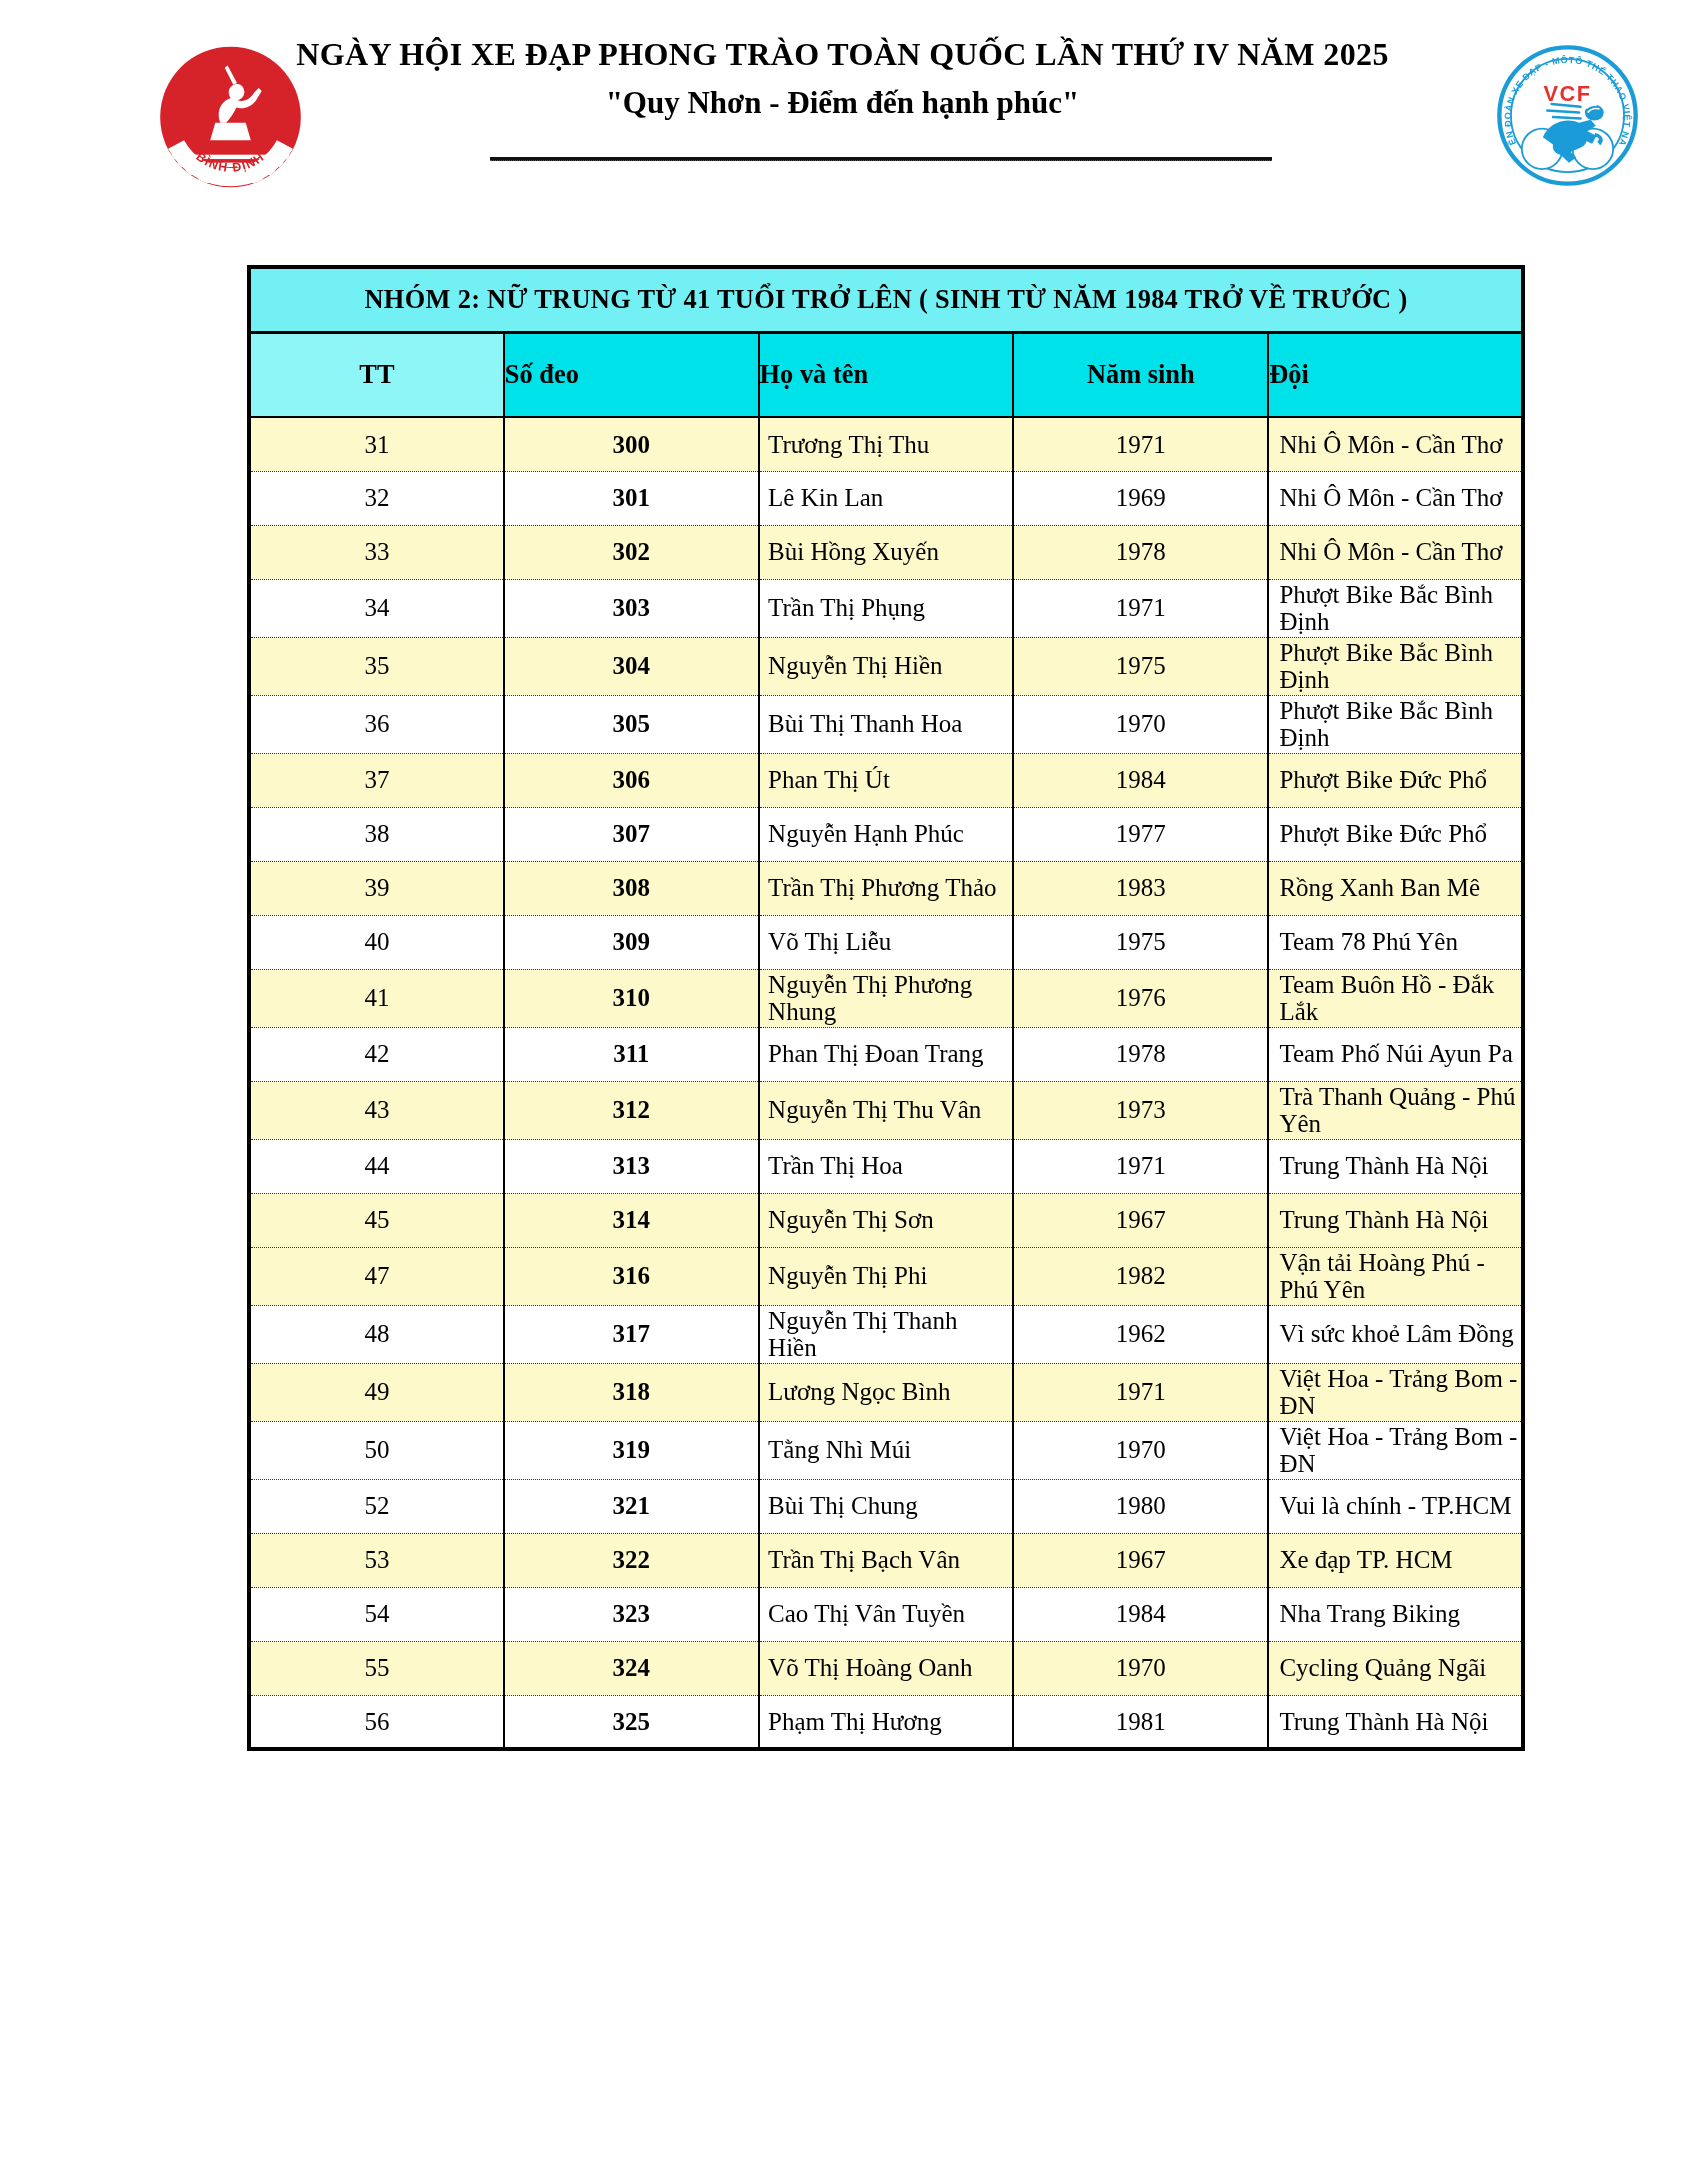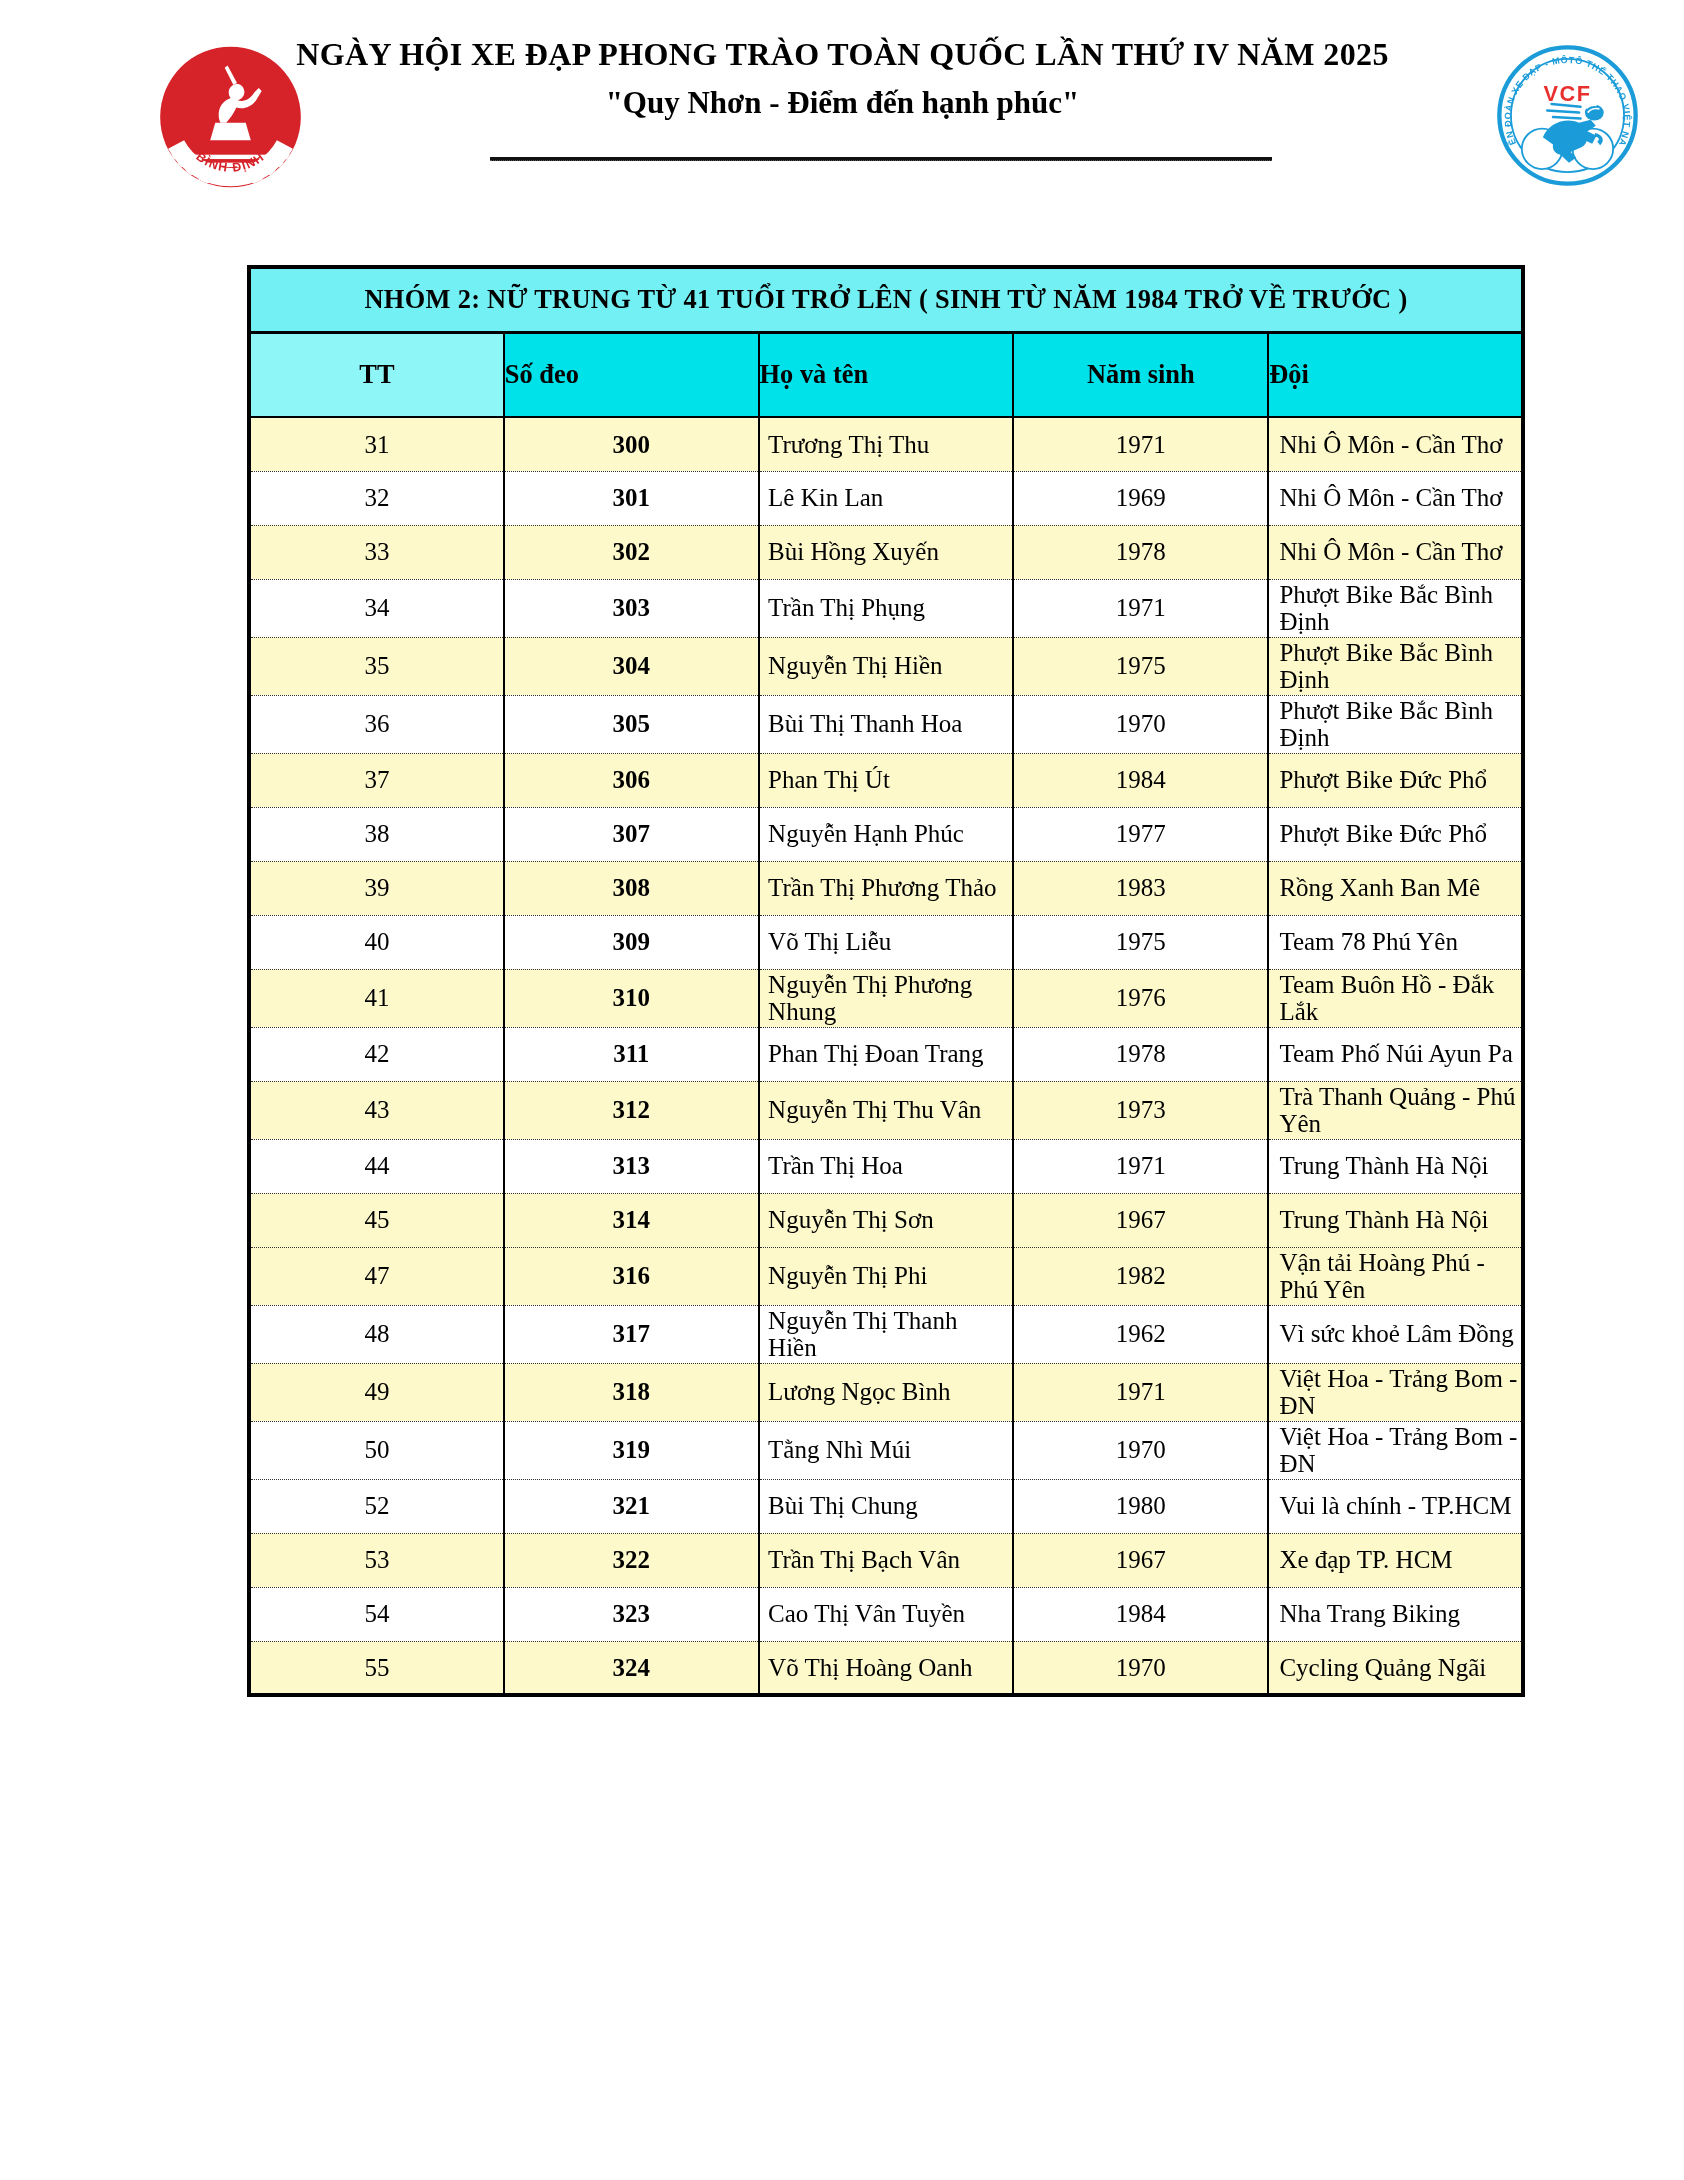--- a/index.html
+++ b/index.html
@@ -296,17 +296,24 @@
           <td class="col-year">1984</td>
           <td class="col-team">Nha Trang Biking</td>
         </tr>
         <tr class="stripe">
           <td class="col-tt">55</td>
           <td class="col-bib">324</td>
           <td class="col-name">Võ Thị Hoàng Oanh</td>
           <td class="col-year">1970</td>
           <td class="col-team">Cycling Quảng Ngãi</td>
         </tr>
+        <tr>
+          <td class="col-tt">56</td>
+          <td class="col-bib">325</td>
+          <td class="col-name">Phạm Thị Hương</td>
+          <td class="col-year">1981</td>
+          <td class="col-team">Trung Thành Hà Nội</td>
+        </tr>
       </tbody>
   </table>
 
 </div>
 
 
 </body></html>

